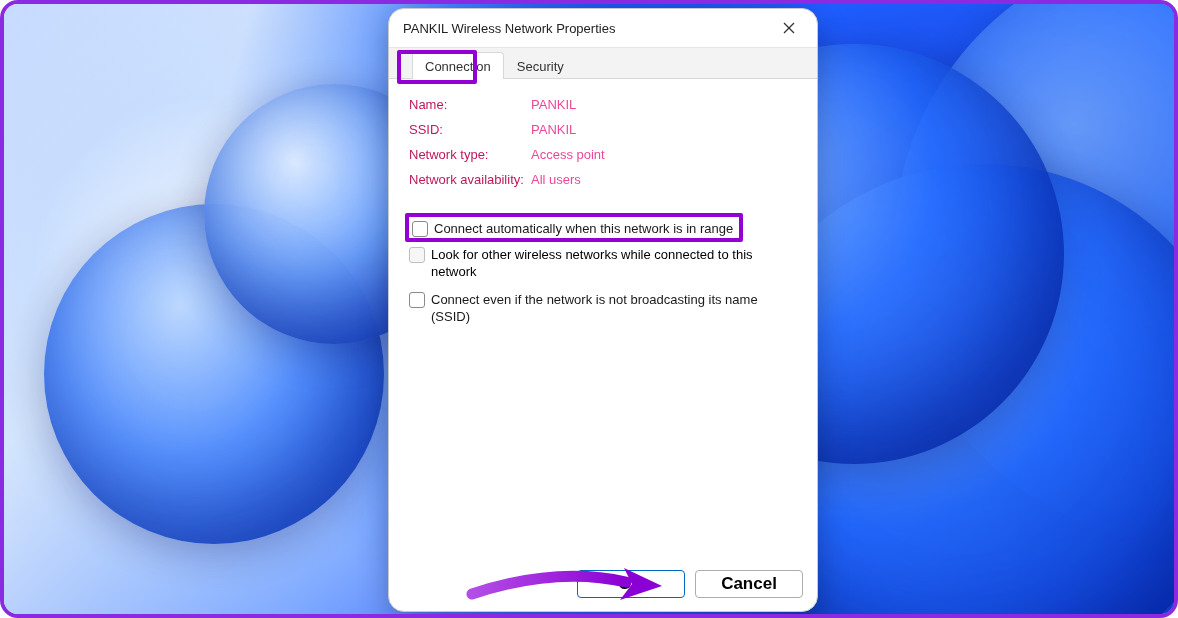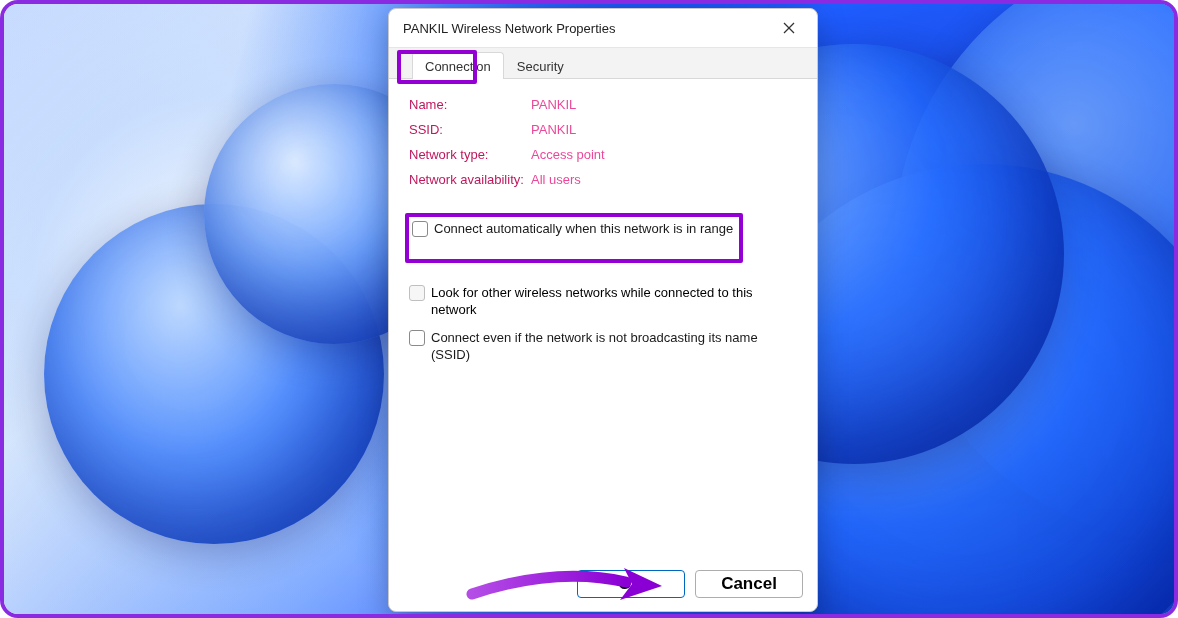--- a/index.html
+++ b/index.html
@@ -46,21 +46,21 @@
 
   
   .dialog {
     position: absolute;
     left: 384px;
     top: 4px;
     width: 428px;
     height: 602px;
     background: #ffffff;
     border: 1px solid #c9c9c9;
-    border-radius: 8px;
+    border-radius: 16px;
     box-shadow: 0 10px 30px rgba(0,0,0,0.25);
     display: flex;
     flex-direction: column;
   }
   .titlebar {
     height: 38px;
     display: flex;
     align-items: center;
     padding: 0 6px 0 14px;
   }
@@ -152,23 +152,23 @@
     background: #fff;
     flex-shrink: 0;
     margin-top: 1px;
   }
   .check-row.disabled .chk {
     border-color: #bfbfbf;
     background: #f6f6f6;
   }
   .auto-box {
     border: 4px solid #9400d3;
-    padding: 3px 6px 21px 3px;
+    padding: 3px 6px 0 3px;
     margin-left: -4px;
-    margin-bottom: 17px;
+    margin-bottom: 0;
     display: inline-flex;
     border-radius: 2px;
   }
   .auto-box .check-row { margin: 0; }
 
   .footer {
     height: 54px;
     display: flex;
     justify-content: flex-end;
     align-items: center;

